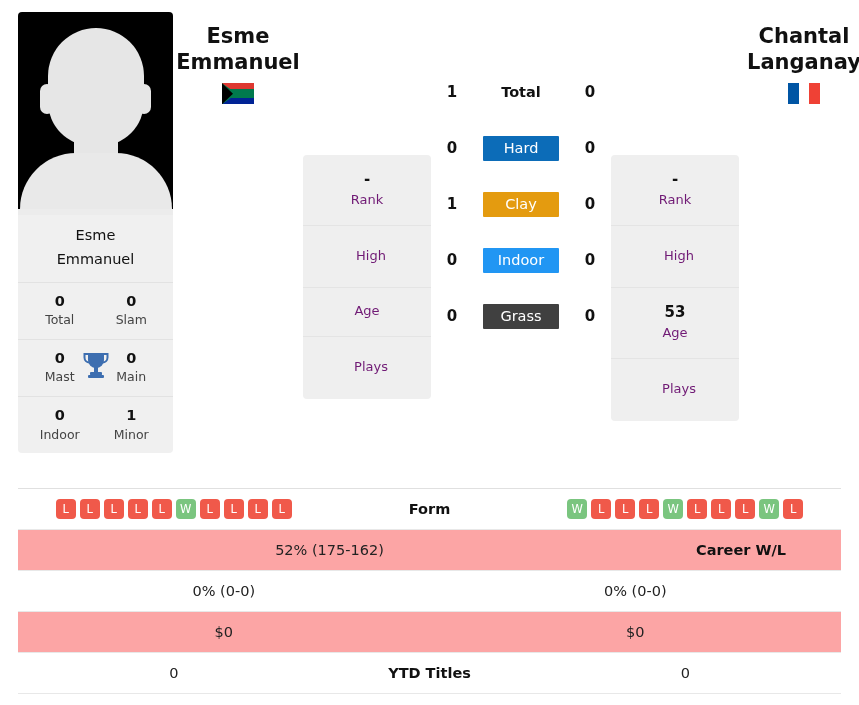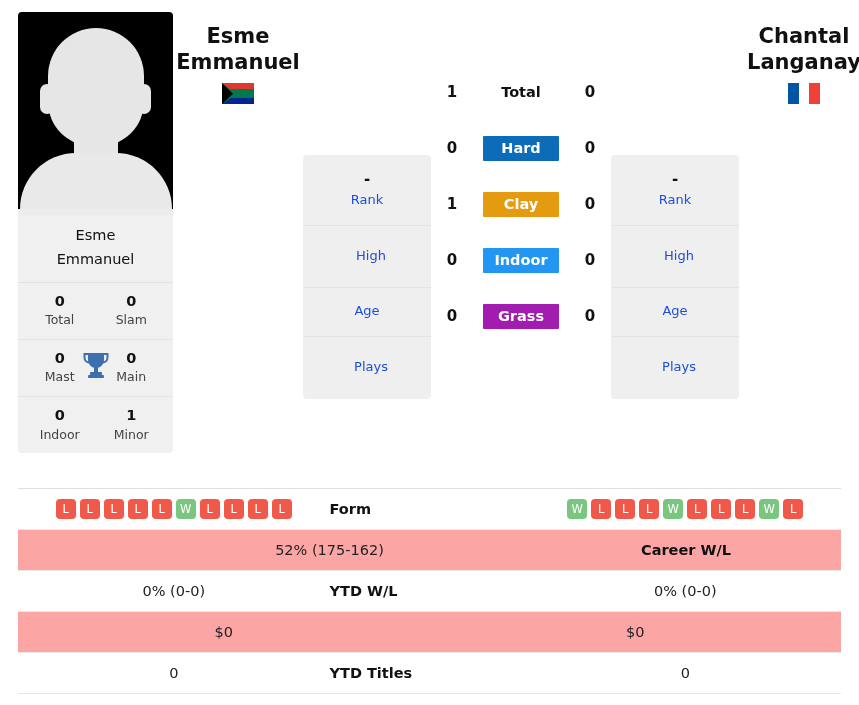--- a/index.html
+++ b/index.html
@@ -191,21 +191,21 @@
   .info-val {
     font-size: 15px;
     font-weight: bold;
     color: #111;
     line-height: 1.45;
     min-height: 21px;
   }
   .info-val.dash { font-weight: bold; }
   .info-lab {
     font-size: 13px;
-    color: #1d4ed8;
+    color: #701a75;
     line-height: 1.45;
   }
   .info-row.tall { padding: 21px 4px 22px 12px; }
 
   
   .surfaces {
     flex: 1 1 auto;
     padding-top: 52px;
   }
   .srow {
@@ -222,21 +222,20 @@
     color: #111;
   }
   .badge {
     width: 76px;
     text-align: center;
     font-size: 14.5px;
     color: #ffffff;
     padding: 4px 0 5px 0;
     border-radius: 1px;
     margin: 0 10px;
-    font-weight: bold;
   }
   .badge.plain {
     color: #111;
     font-weight: bold;
     background: transparent;
   }
 
   
   .table {
     margin: 0 18px;
@@ -250,20 +249,21 @@
   }
   .trow.shaded { background: #fca5a5; }
   .trow .side {
     flex: 1 1 0;
     text-align: center;
     font-size: 14.5px;
     color: #222;
   }
   .trow .mid {
     flex: 0 0 200px;
+    text-align: center;
     font-size: 14.5px;
     font-weight: bold;
     color: #111;
   }
   .formline {
     display: flex;
     justify-content: center;
     gap: 4px;
   }
   .fb {
@@ -387,34 +387,35 @@
       <div class="badge" id="badge-clay" style="background: rgb(228, 155, 15);">Clay</div>
       <div class="sc">0</div>
     </div>
     <div class="srow">
       <div class="sc">0</div>
       <div class="badge" id="badge-indoor" style="background: rgb(33, 150, 243);">Indoor</div>
       <div class="sc">0</div>
     </div>
     <div class="srow">
       <div class="sc">0</div>
-      <div class="badge" id="badge-grass" style="background: #a21caf;">Grass</div>
+      <div class="badge" id="badge-grass" style="background: #404040;">Grass</div>
       <div class="sc">0</div>
     </div>
   </div>
 
   <div class="info-panel">
     <div class="info-row">
       <div class="info-val dash">-</div>
       <div class="info-lab">Rank</div>
     </div>
     <div class="info-row tall">
       <div class="info-lab">High</div>
     </div>
     <div class="info-row">
+      <div class="info-val">53</div>
       <div class="info-lab">Age</div>
     </div>
     <div class="info-row tall">
       <div class="info-lab">Plays</div>
     </div>
   </div>
 
   <div class="name-col right">
     <div class="pname">
       <span>Chantal</span><br>
@@ -460,21 +461,20 @@
           <span class="fb l">L</span>
         </div>
       </div>
     </div>
     <div class="trow shaded">
       <div class="side">52% (175-162)</div>
       <div class="mid">Career W/L</div>
     </div>
     <div class="trow">
       <div class="side">0% (0-0)</div>
-      <div class="mid">YTD W/L</div>
       <div class="side">0% (0-0)</div>
     </div>
     <div class="trow shaded">
       <div class="side">$0</div>
       <div class="side">$0</div>
     </div>
     <div class="trow">
       <div class="side">0</div>
       <div class="mid">YTD Titles</div>
       <div class="side">0</div>

